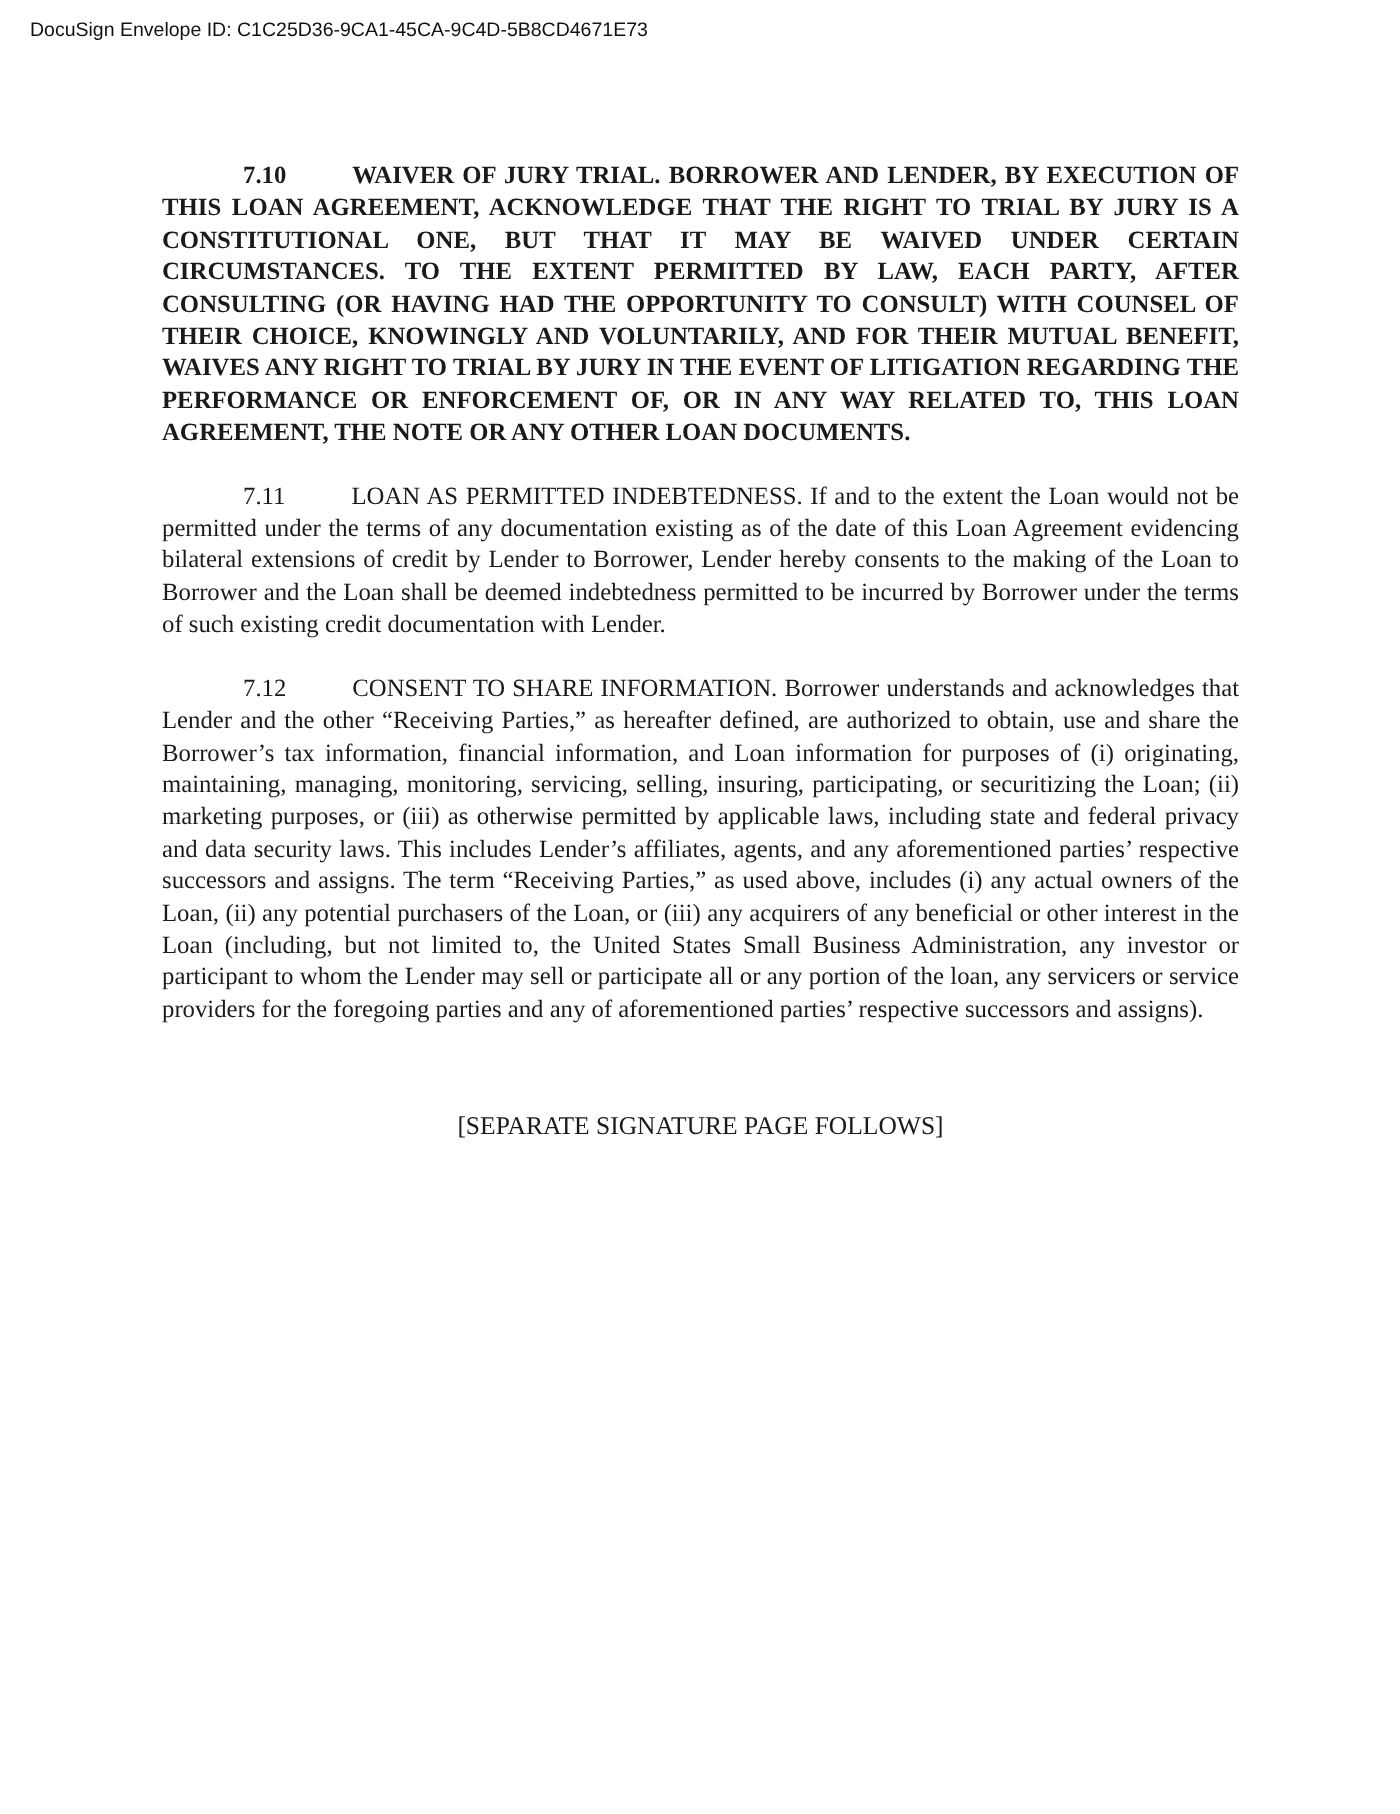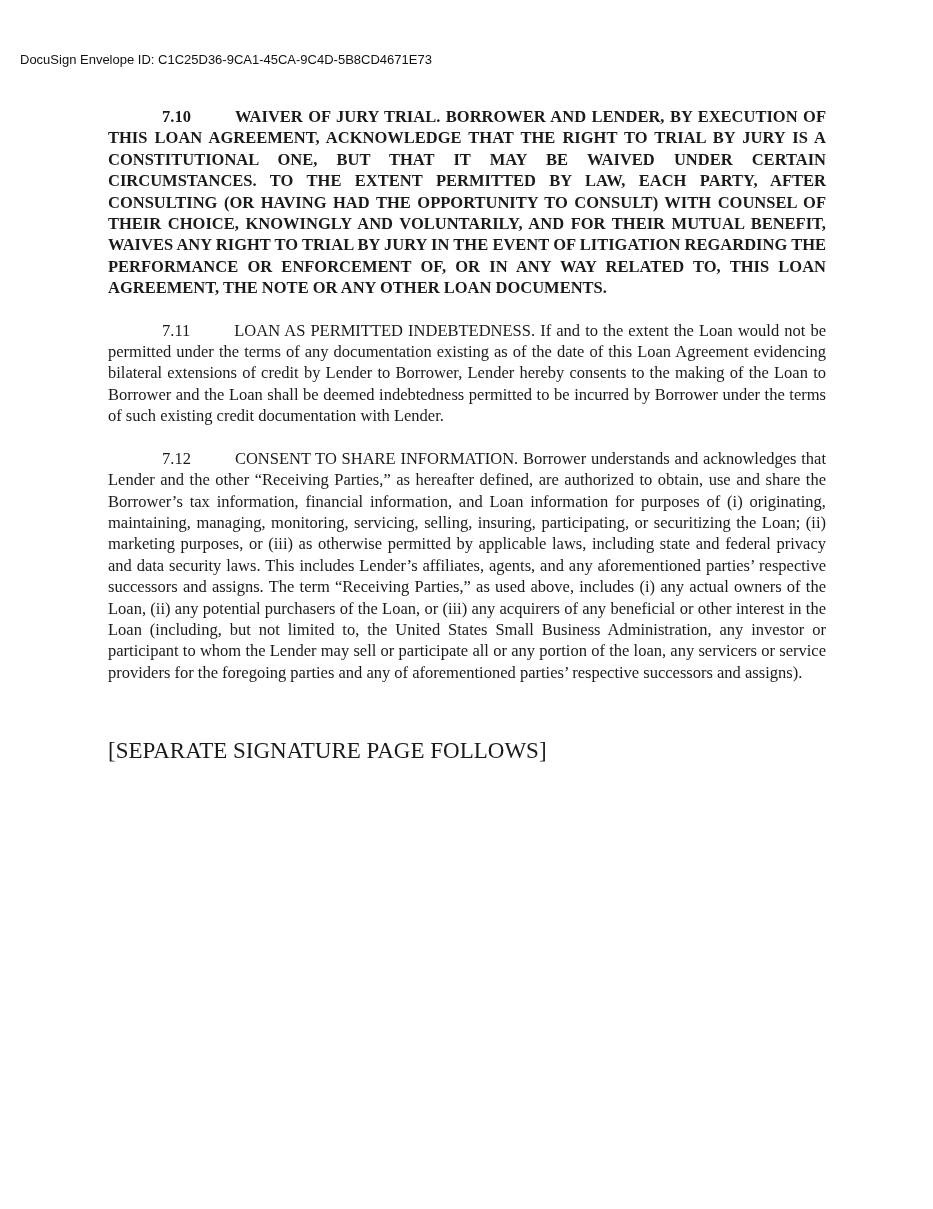--- a/index.html
+++ b/index.html
@@ -17,21 +17,20 @@
     font-family: "Liberation Serif", serif;
   }
   .docusign-header {
     position: absolute;
     left: 20px;
     top: 12px;
     font-family: "Liberation Sans", sans-serif;
     font-size: 13px;
     color: #111111;
     white-space: nowrap;
-    margin-top: 40px;
   }
   .doc-body {
     position: absolute;
     left: 108px;
     top: 106px;
     width: 718px;
   }
   .para {
     margin: 0 0 21px 0;
     text-align: justify;
@@ -40,23 +39,23 @@
     line-height: 21.4px;
   }
   .para.bold {
     font-weight: bold;
   }
   .sec-num {
     margin-right: 44px;
   }
   .signature-note {
     margin: 57px 0 0 0;
-    text-align: left;
+    text-align: center;
     text-indent: 0;
-    font-size: 23px;
+    font-size: 17px;
     line-height: 21.4px;
   }
 </style>
 </head>
 <body>
 
 <div class="page">
 
   <div class="docusign-header">DocuSign Envelope ID: C1C25D36-9CA1-45CA-9C4D-5B8CD4671E73</div>
 

